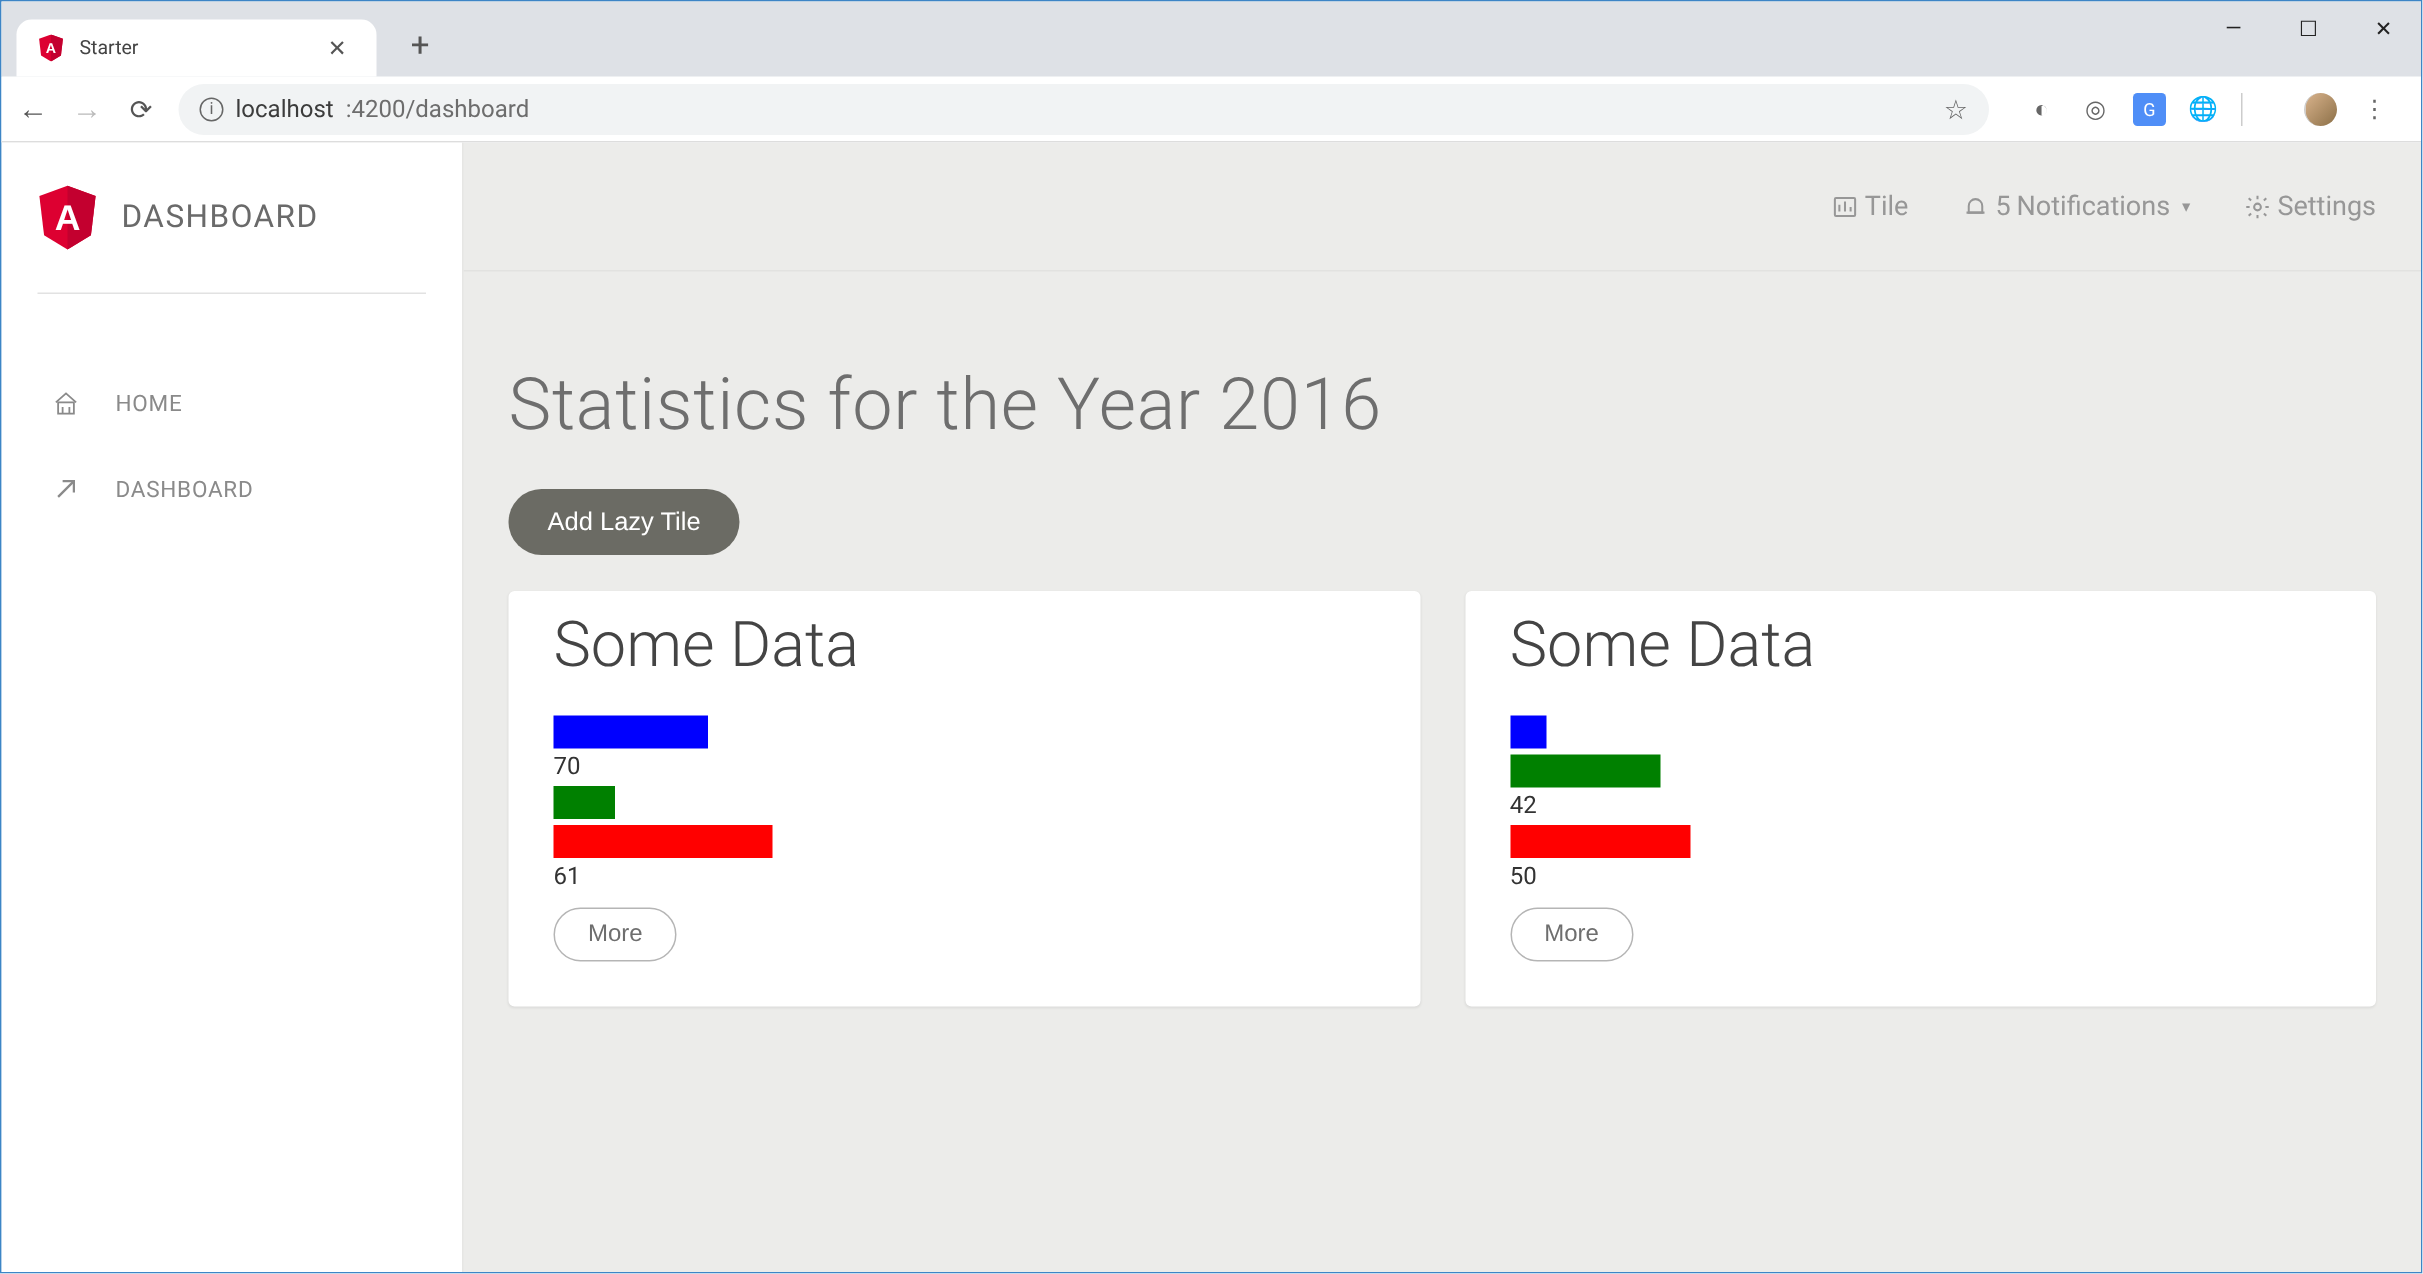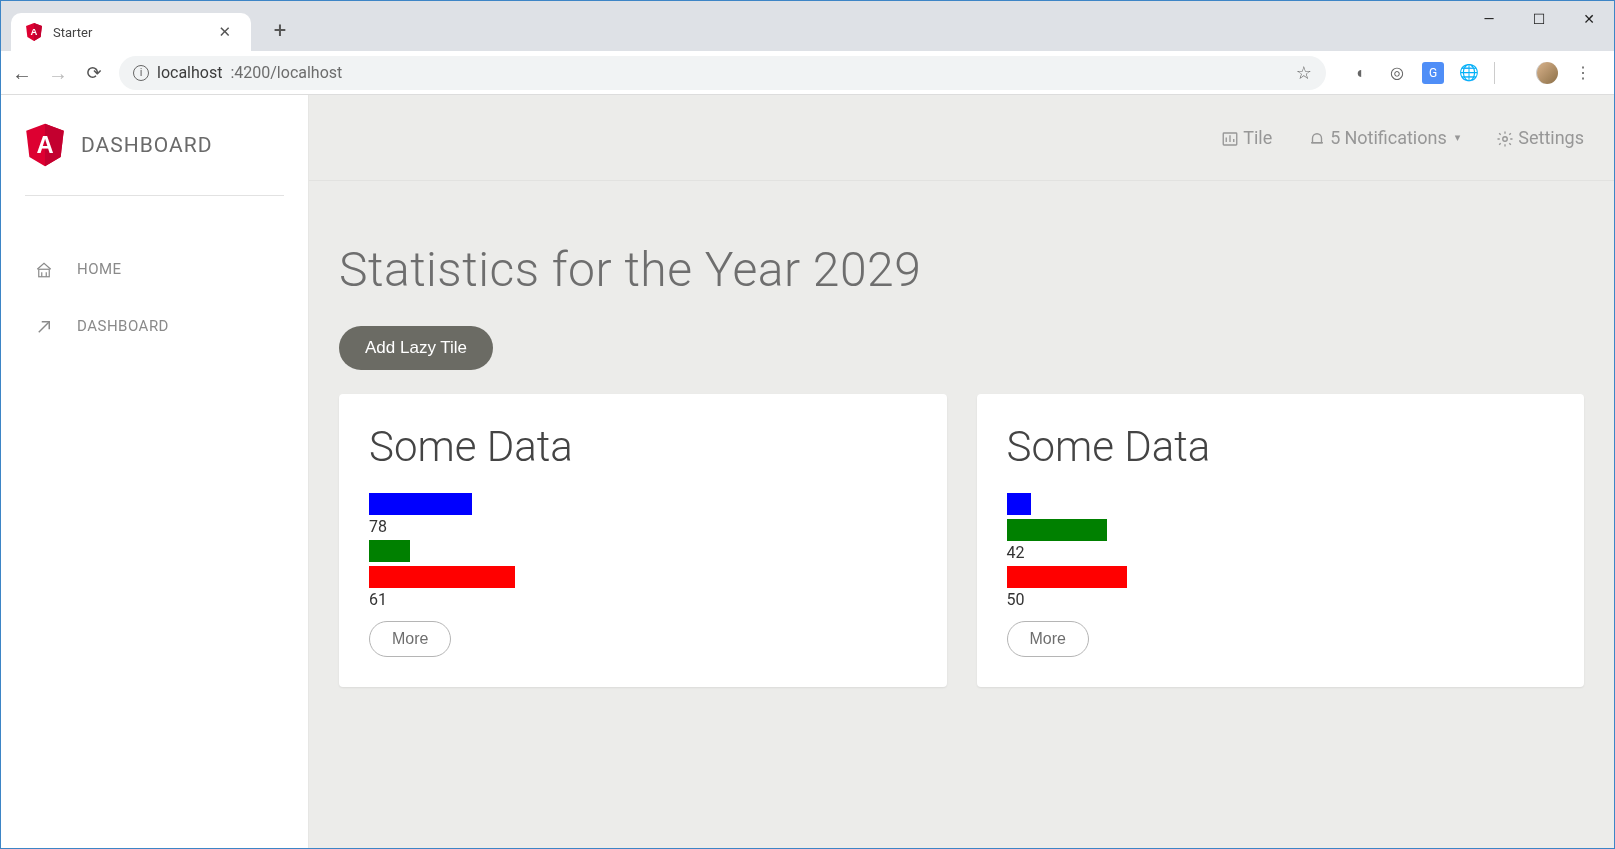--- a/index.html
+++ b/index.html
@@ -55,21 +55,21 @@
     .top-link { display: inline-flex; align-items: center; gap: 4px; color: #979797; font-size: 18px; cursor: pointer; }
     .top-link .icn { font-size: 17px; }
     .caret-dn { font-size: 11px; margin-left: 4px; }
 
     .content { padding: 60px 30px 40px; }
     .page-title { font-size: 48px; font-weight: 300; color: #6e6e6e; letter-spacing: 0.5px; }
 
     .pill-btn { margin-top: 28px; background: #6b6b64; color: #fff; border: none; border-radius: 24px; padding: 12px 26px; font-size: 17px; cursor: pointer; }
 
     .tiles { display: flex; gap: 30px; margin-top: 24px; }
-    .card { background: #fff; border-radius: 4px; box-shadow: 0 1px 2px rgba(0,0,0,0.08); padding: 28px 30px 30px; flex: 1; min-width: 0; }
+    .card { background: #fff; border-radius: 4px; box-shadow: 0 1px 2px rgba(0,0,0,0.08); padding: 12px 30px 30px; flex: 1; min-width: 0; }
     .card-title { font-size: 42px; font-weight: 300; color: #444; margin-bottom: 22px; }
 
     .bar-row { height: 22px; margin-top: 4px; }
     .bar-row .bar { height: 100%; }
     .bar-label { font-size: 16px; color: #333; margin-top: 2px; }
 
     .more-btn { margin-top: 12px; background: #fff; border: 1.5px solid #b5b5b5; color: #6e6e6e; border-radius: 22px; padding: 8px 22px; font-size: 16px; cursor: pointer; }
 
     
     .svg-ic { width: 18px; height: 18px; display:inline-block; vertical-align: middle; }
@@ -101,21 +101,21 @@
   </div>
 
   <div class="addr-bar">
     <span class="nav-btn">←</span>
     <span class="nav-btn disabled">→</span>
     <span class="nav-btn reload-btn">⟳</span>
 
     <div class="omnibox">
       <span class="info-icn">i</span>
       <span class="url-text">localhost</span>
-        <span class="url-text url-path">:4200/localhost</span>
+        <span class="url-text url-path">:4200/dashboard</span>
       <span class="star">☆</span>
     </div>
 
     <div class="ext-icons">
       <span>◐</span>
       <span>◎</span>
       <span style="background:#4f8ef7;color:#fff;border-radius:3px;font-size:12px;">G</span>
       <span>🌐</span>
       <span style="border-left:1px solid #ccc;height:22px;"></span>
       <span class="ext-avatar"></span>
@@ -192,28 +192,28 @@
                   <circle cx="12" cy="12" r="3"></circle>
                   <path d="M12 2v3M12 19v3M4.2 4.2l2.1 2.1M17.7 17.7l2.1 2.1M2 12h3M19 12h3M4.2 19.8l2.1-2.1M17.7 6.3l2.1-2.1"></path>
                 </svg>
             </span>
             <span>Settings</span>
           </span>
         </div>
       </div>
 
       <div class="content">
-        <h1 class="page-title">Statistics for the Year 2029</h1>
+        <h1 class="page-title">Statistics for the Year 2016</h1>
 
         <button class="pill-btn">Add Lazy Tile</button>
 
         <div class="tiles" id="tiles">
             <div class="card"><div class="card-title">Some Data</div><div class="bar-row">
                 <div class="bar" style="width: 103.2px; background: rgb(0, 0, 255);"></div>
-              </div><div class="bar-label">78</div><div class="bar-row">
+              </div><div class="bar-label">70</div><div class="bar-row">
                 <div class="bar" style="width: 40.8px; background: rgb(0, 128, 0);"></div>
               </div><div class="bar-row">
                 <div class="bar" style="width: 146.4px; background: rgb(255, 0, 0);"></div>
               </div><div class="bar-label">61</div><button class="more-btn">More</button></div>
             <div class="card"><div class="card-title">Some Data</div><div class="bar-row">
                 <div class="bar" style="width: 24px; background: rgb(0, 0, 255);"></div>
               </div><div class="bar-row">
                 <div class="bar" style="width: 100.8px; background: rgb(0, 128, 0);"></div>
               </div><div class="bar-label">42</div><div class="bar-row">
                 <div class="bar" style="width: 120px; background: rgb(255, 0, 0);"></div>

